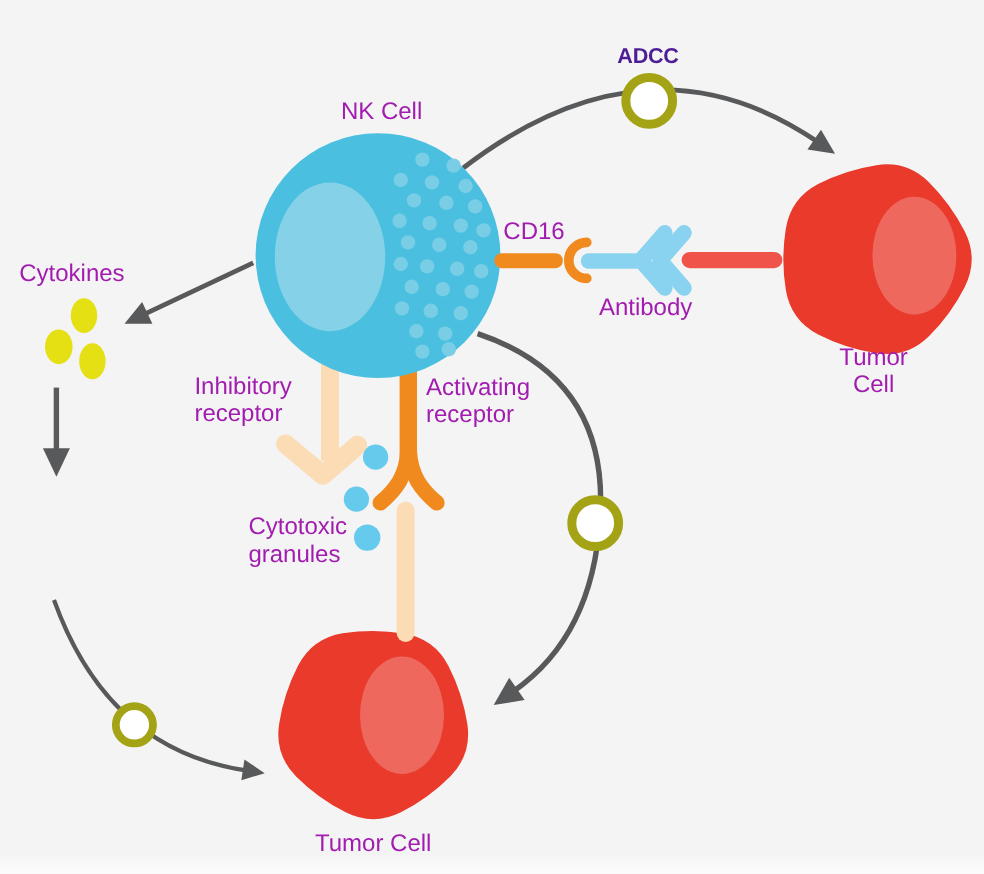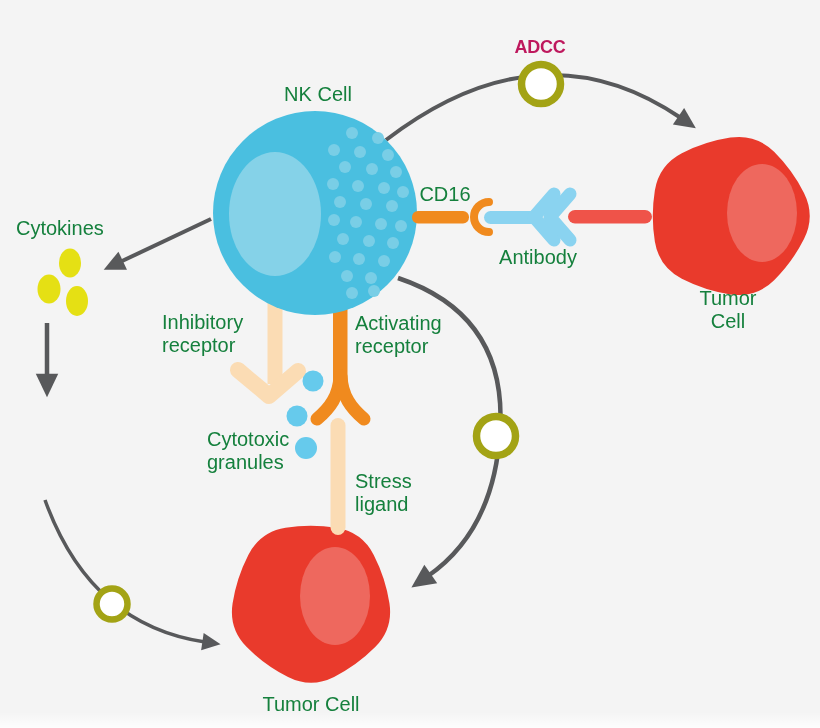--- a/index.html
+++ b/index.html
@@ -8,28 +8,28 @@
     width:820px;height:728px;
     background:#f4f4f4;
     overflow:hidden;
     font-family:"Liberation Sans",sans-serif;
   }
   .stage svg{position:absolute;left:0;top:0;}
   .lbl{
     position:absolute;
     font-size:20px;
     line-height:23px;
-    color:#15803d;
+    color:#a21caf;
     white-space:pre-line;
   }
   .center{transform:translate(-50%,-50%);text-align:center;}
   .lbl-b{
     font-weight:bold;
     font-size:18px;
-    color:#be185d;
+    color:#4c1d95;
     letter-spacing:-0.2px;
   }
   .bottom-fade{
     position:absolute;left:0;bottom:0;width:820px;height:16px;
     background:linear-gradient(to bottom, rgba(255,255,255,0), rgba(255,255,255,0.85));
     pointer-events:none;
   }
 </style>
 </head>
 <body>
@@ -147,22 +147,20 @@
 
   <div class="lbl" style="left:162px;top:311px">Inhibitory
 receptor</div>
 
   <div class="lbl" style="left:355px;top:312px">Activating
 receptor</div>
 
   <div class="lbl" style="left:207px;top:428px">Cytotoxic
 granules</div>
 
-  <div class="lbl" style="left:355px;top:470px">Stress
-ligand</div>
 
 
 
 
   <div class="lbl center" style="left:311px;top:704px">Tumor Cell</div>
 
   <div class="bottom-fade"></div>
 </div>
 
 </body></html>

